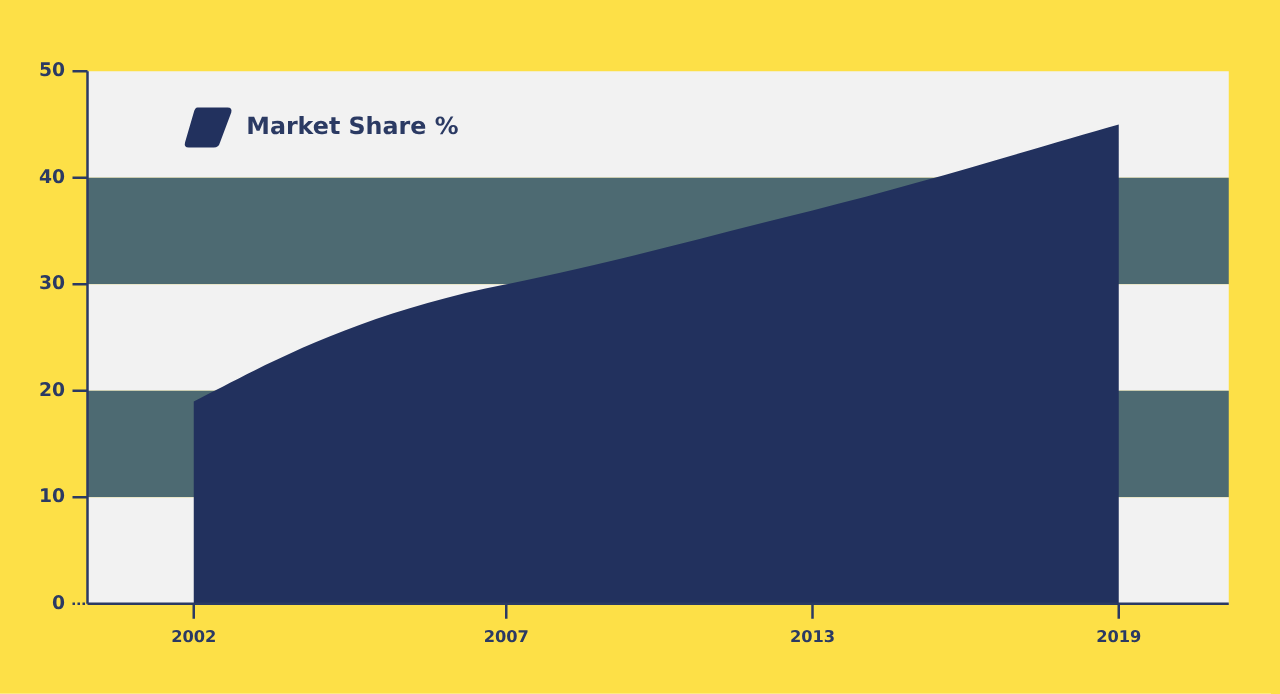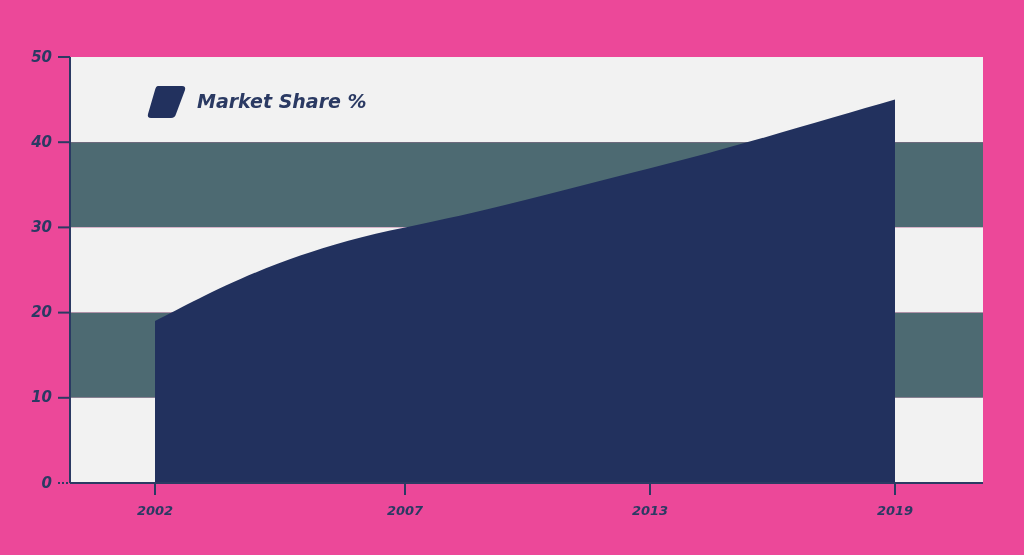--- a/index.html
+++ b/index.html
@@ -11,22 +11,21 @@
     width: 1024px;
     height: 555px;
     overflow: hidden;
     font-family: "DejaVu Sans", "Liberation Sans", sans-serif;
   }
 
   #chart-root {
     position: relative;
     width: 1024px;
     height: 555px;
-    background: #ec4899;
-    font-style: italic;
+    background: #fde047;
   }
 
   #chart-svg {
     position: absolute;
     top: 0;
     left: 0;
     width: 1024px;
     height: 555px;
     display: block;
   }

